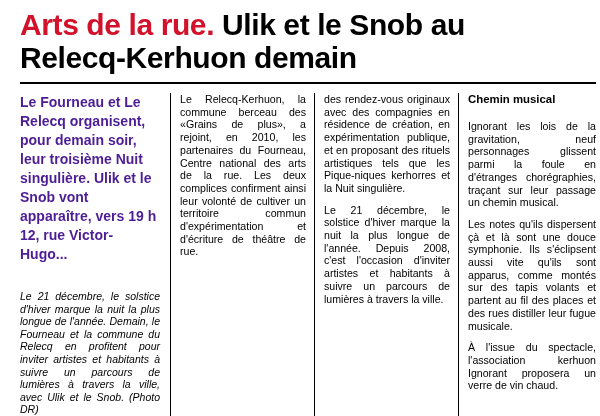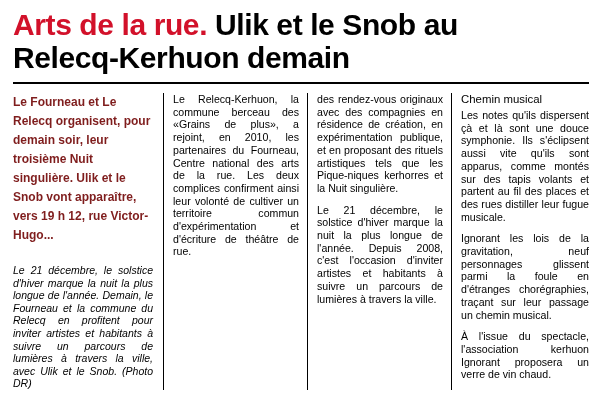--- a/index.html
+++ b/index.html
@@ -12,21 +12,21 @@
     background: #ffffff;
     font-family: "Liberation Sans", sans-serif;
     color: #000000;
     overflow: hidden;
   }
   .page {
     position: relative;
     width: 516px;
     height: 416px;
     box-sizing: border-box;
-    padding: 8px 10px 0 13px;
+    padding: 8px 10px 0 20px;
   }
   
   .headline {
     margin: 0;
     padding: 0 0 2px 0;
     font-family: "Liberation Sans", sans-serif;
     font-weight: bold;
     font-size: 30px;
     line-height: 33px;
     letter-spacing: -0.4px;
@@ -74,24 +74,24 @@
   }
   .col-4 {
     width: 140px;
     padding-left: 9px;
     padding-right: 2px;
   }
   
   .chapeau {
     font-family: "Liberation Sans", sans-serif;
     font-weight: bold;
-    font-size: 12px;
+    font-size: 14px;
     line-height: 19px;
-    color: #7f1d1d;
-    margin: 0 0 19px 0;
+    color: #4c1d95;
+    margin: 0 0 26px 0;
   }
   .italic-body {
     font-family: "Liberation Sans", sans-serif;
     font-style: italic;
     font-size: 10.5px;
     line-height: 12.6px;
     color: #000000;
     margin: 0;
     text-align: justify;
   }
@@ -102,24 +102,24 @@
     line-height: 12.7px;
     color: #000000;
     margin: 0 0 9px 0;
     text-align: justify;
   }
   .body-text:last-child {
     margin-bottom: 0;
   }
   .subhead {
     font-family: "Liberation Sans", sans-serif;
-    font-weight: normal;
+    font-weight: bold;
     font-size: 11.4px;
     line-height: 13px;
-    margin: 0 0 3px 0;
+    margin: 0 0 14px 0;
     color: #000000;
   }
 </style>
 </head>
 <body>
 
 <div class="page">
 
   <h1 class="headline"><span class="kicker">Arts de la rue.</span><span class="rest"> Ulik et le Snob au Relecq-Kerhuon demain</span></h1>
 
@@ -136,19 +136,19 @@
       <p class="body-text">Le Relecq-Kerhuon, la commune berceau des «Grains de plus», a rejoint, en 2010, les partenaires du Fourneau, Centre national des arts de la rue. Les deux complices confirment ainsi leur volonté de cultiver un territoire commun d'expérimentation et d'écriture de théâtre de rue.</p>
     </div>
 
     <div class="col col-3 col-sep">
       <p class="body-text">des rendez-vous originaux avec des compagnies en résidence de création, en expérimentation publique, et en proposant des rituels artistiques tels que les Pique-niques kerhorres et la Nuit singulière.</p>
       <p class="body-text">Le 21 décembre, le solstice d'hiver marque la nuit la plus longue de l'année. Depuis 2008, c'est l'occasion d'inviter artistes et habitants à suivre un parcours de lumières à travers la ville.</p>
     </div>
 
     <div class="col col-4 col-sep">
       <h2 class="subhead">Chemin musical</h2>
+      <p class="body-text">Ignorant les lois de la gravitation, neuf personnages glissent parmi la foule en d'étranges chorégraphies, traçant sur leur passage un chemin musical.</p>
       <p class="body-text">Les notes qu'ils dispersent çà et là sont une douce symphonie. Ils s'éclipsent aussi vite qu'ils sont apparus, comme montés sur des tapis volants et partent au fil des places et des rues distiller leur fugue musicale.</p>
-      <p class="body-text">Ignorant les lois de la gravitation, neuf personnages glissent parmi la foule en d'étranges chorégraphies, traçant sur leur passage un chemin musical.</p>
       <p class="body-text">À l'issue du spectacle, l'association kerhuon Ignorant proposera un verre de vin chaud.</p>
     </div>
 
   </div>
 </div>
 
 </body></html>

